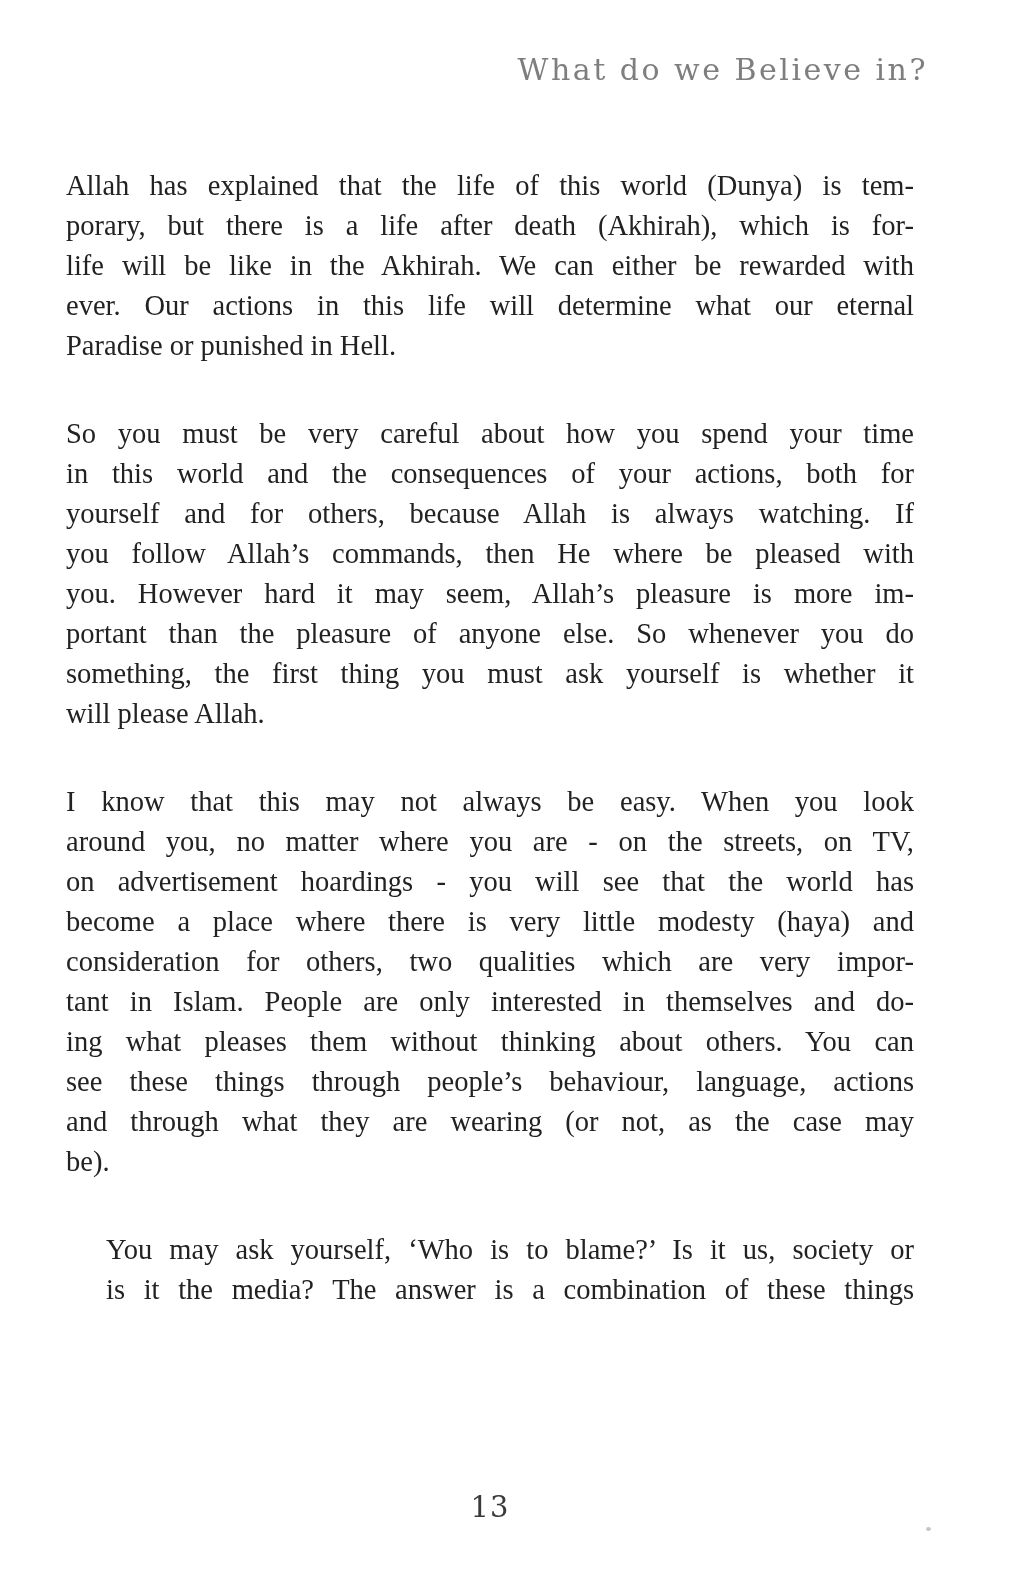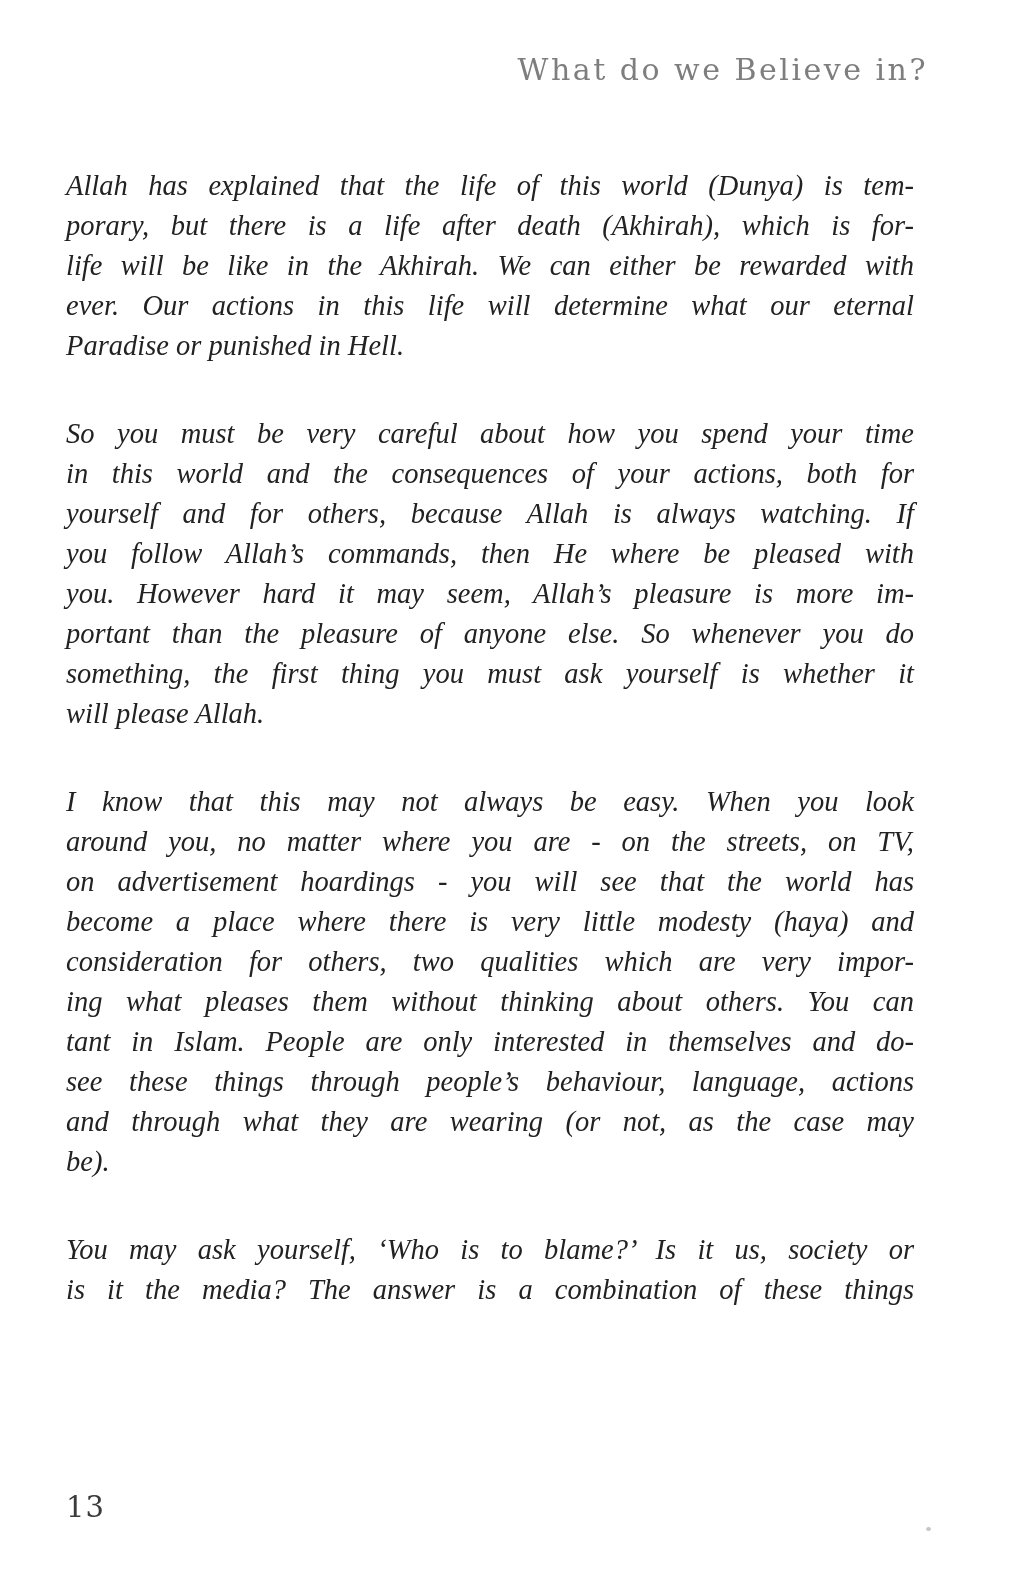--- a/index.html
+++ b/index.html
@@ -32,38 +32,38 @@
   .page-body{
     position:absolute;
     left:66px;
     top:166px;
     width:848px;
     font-size:28.5px;
     line-height:40px;
     color:var(--body-color);
   }
   .paragraph{ margin-bottom:48px; }
-  .paragraph:last-child{ margin-bottom:0; }
+  .paragraph:last-child{ margin-bottom:0;margin-left:40px; }
   .line{
     text-align:justify;
     text-align-last:justify;
     white-space:normal;
     height:40px;
     overflow:visible;
-    font-style:italic;
   }
   .line.last{
     text-align:right;
     text-align-last:left;
   }
   .page-number{
     position:absolute;
     left:66px;
     width:848px;
     top:1490px;
+    text-align:center;
     font-family:"DejaVu Serif", serif;
     font-size:29px;
     color:var(--pagenum-color);
     letter-spacing:1px;
   }
   .scan-artifact-dot{
     position:absolute;
     left:926px;
     top:1527px;
     width:5px;
@@ -95,22 +95,22 @@
         <div class="line">portant than the pleasure of anyone else. So whenever you do</div>
         <div class="line">something, the first thing you must ask yourself is whether it</div>
         <div class="line last">will please Allah.</div>
       </div>
       <div class="paragraph">
         <div class="line">I know that this may not always be easy. When you look</div>
         <div class="line">around you, no matter where you are - on the streets, on TV,</div>
         <div class="line">on advertisement hoardings - you will see that the world has</div>
         <div class="line">become a place where there is very little modesty (haya) and</div>
         <div class="line">consideration for others, two qualities which are very impor-</div>
+        <div class="line">tant in Islam. People are only interested in themselves and do-</div>
         <div class="line">ing what pleases them without thinking about others. You can</div>
-        <div class="line">tant in Islam. People are only interested in themselves and do-</div>
         <div class="line">see these things through people’s behaviour, language, actions</div>
         <div class="line">and through what they are wearing (or not, as the case may</div>
         <div class="line last">be).</div>
       </div>
       <div class="paragraph">
         <div class="line">You may ask yourself, ‘Who is to blame?’ Is it us, society or</div>
         <div class="line">is it the media? The answer is a combination of these things</div>
       </div>
     </main>
 

